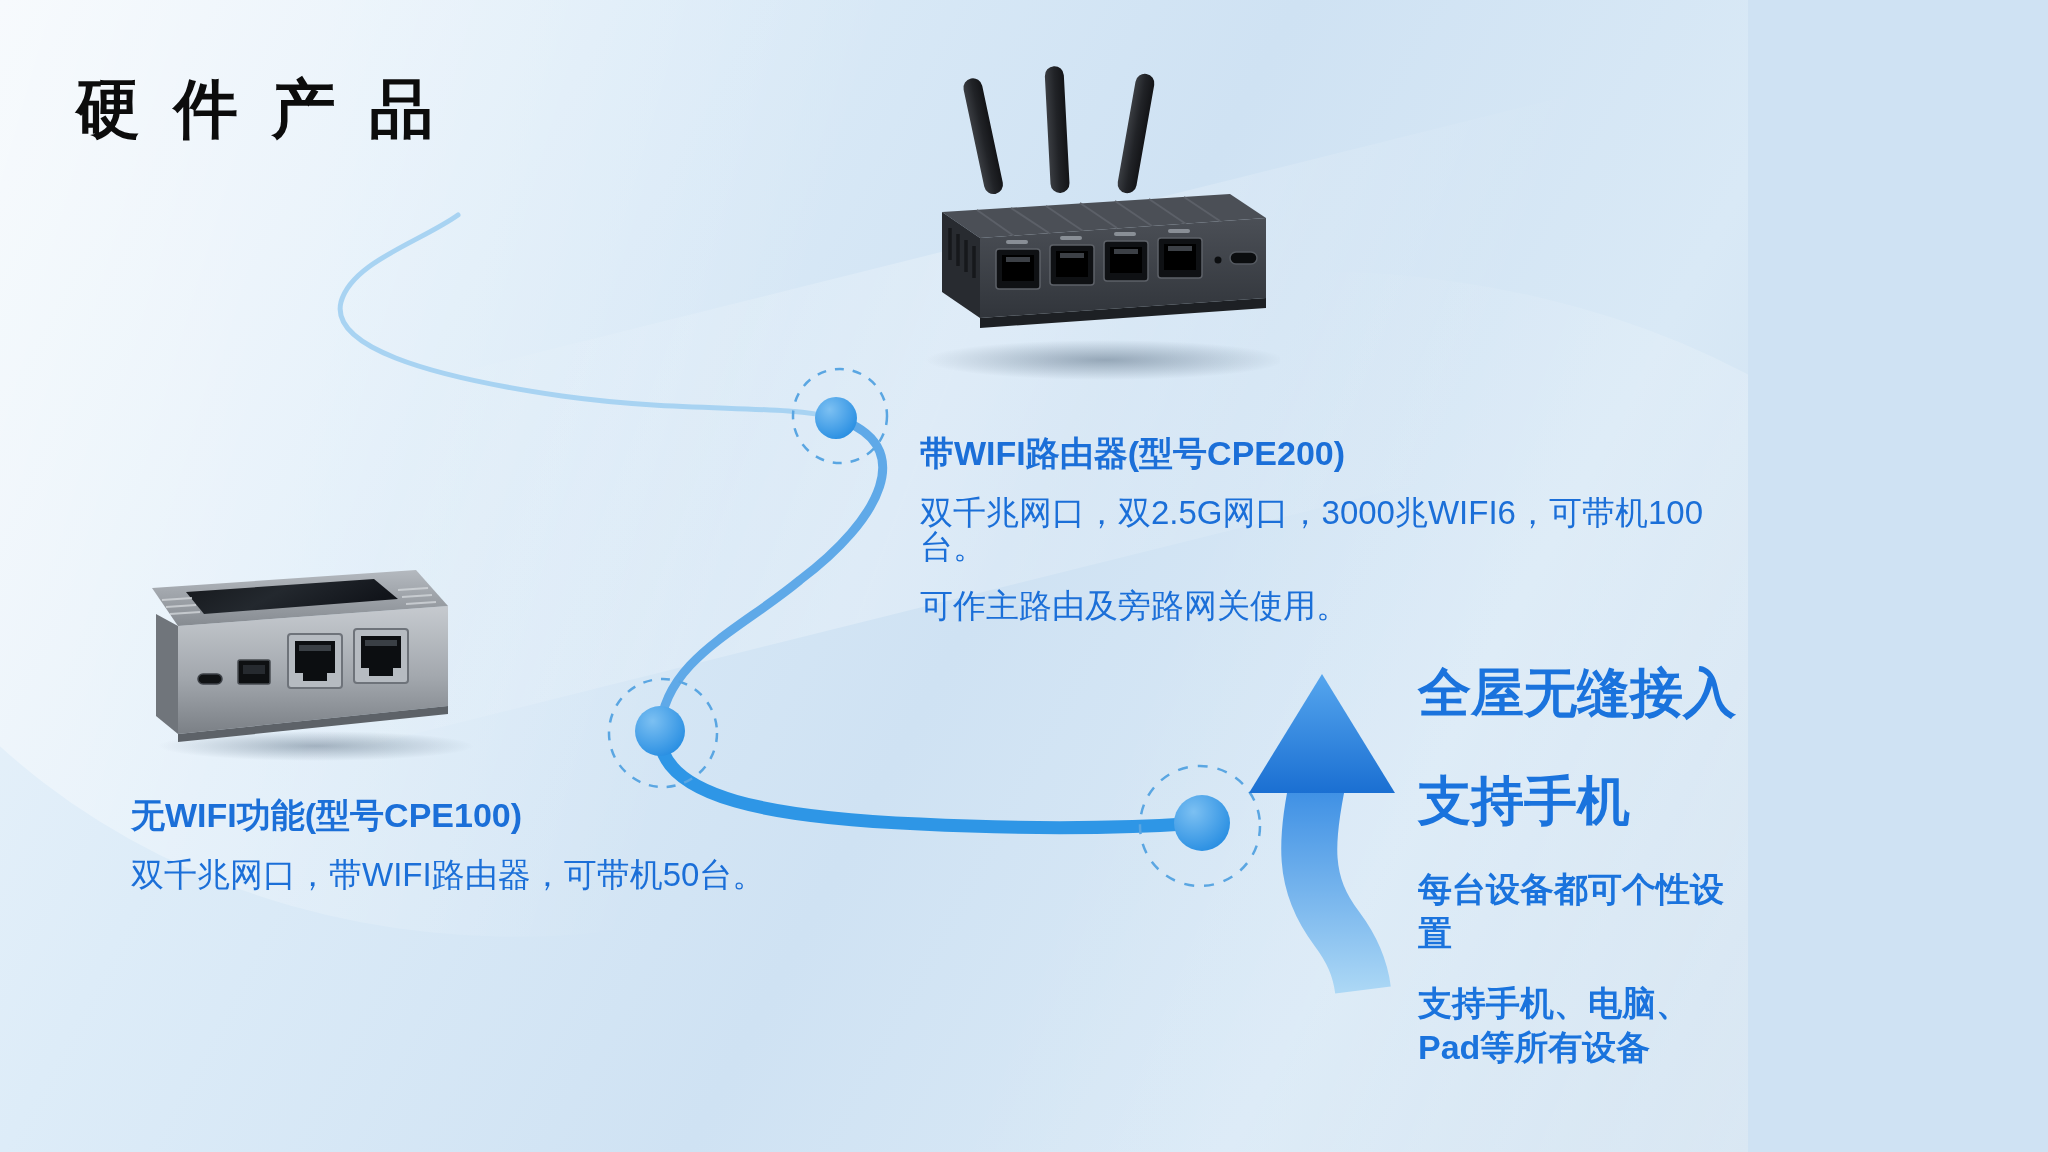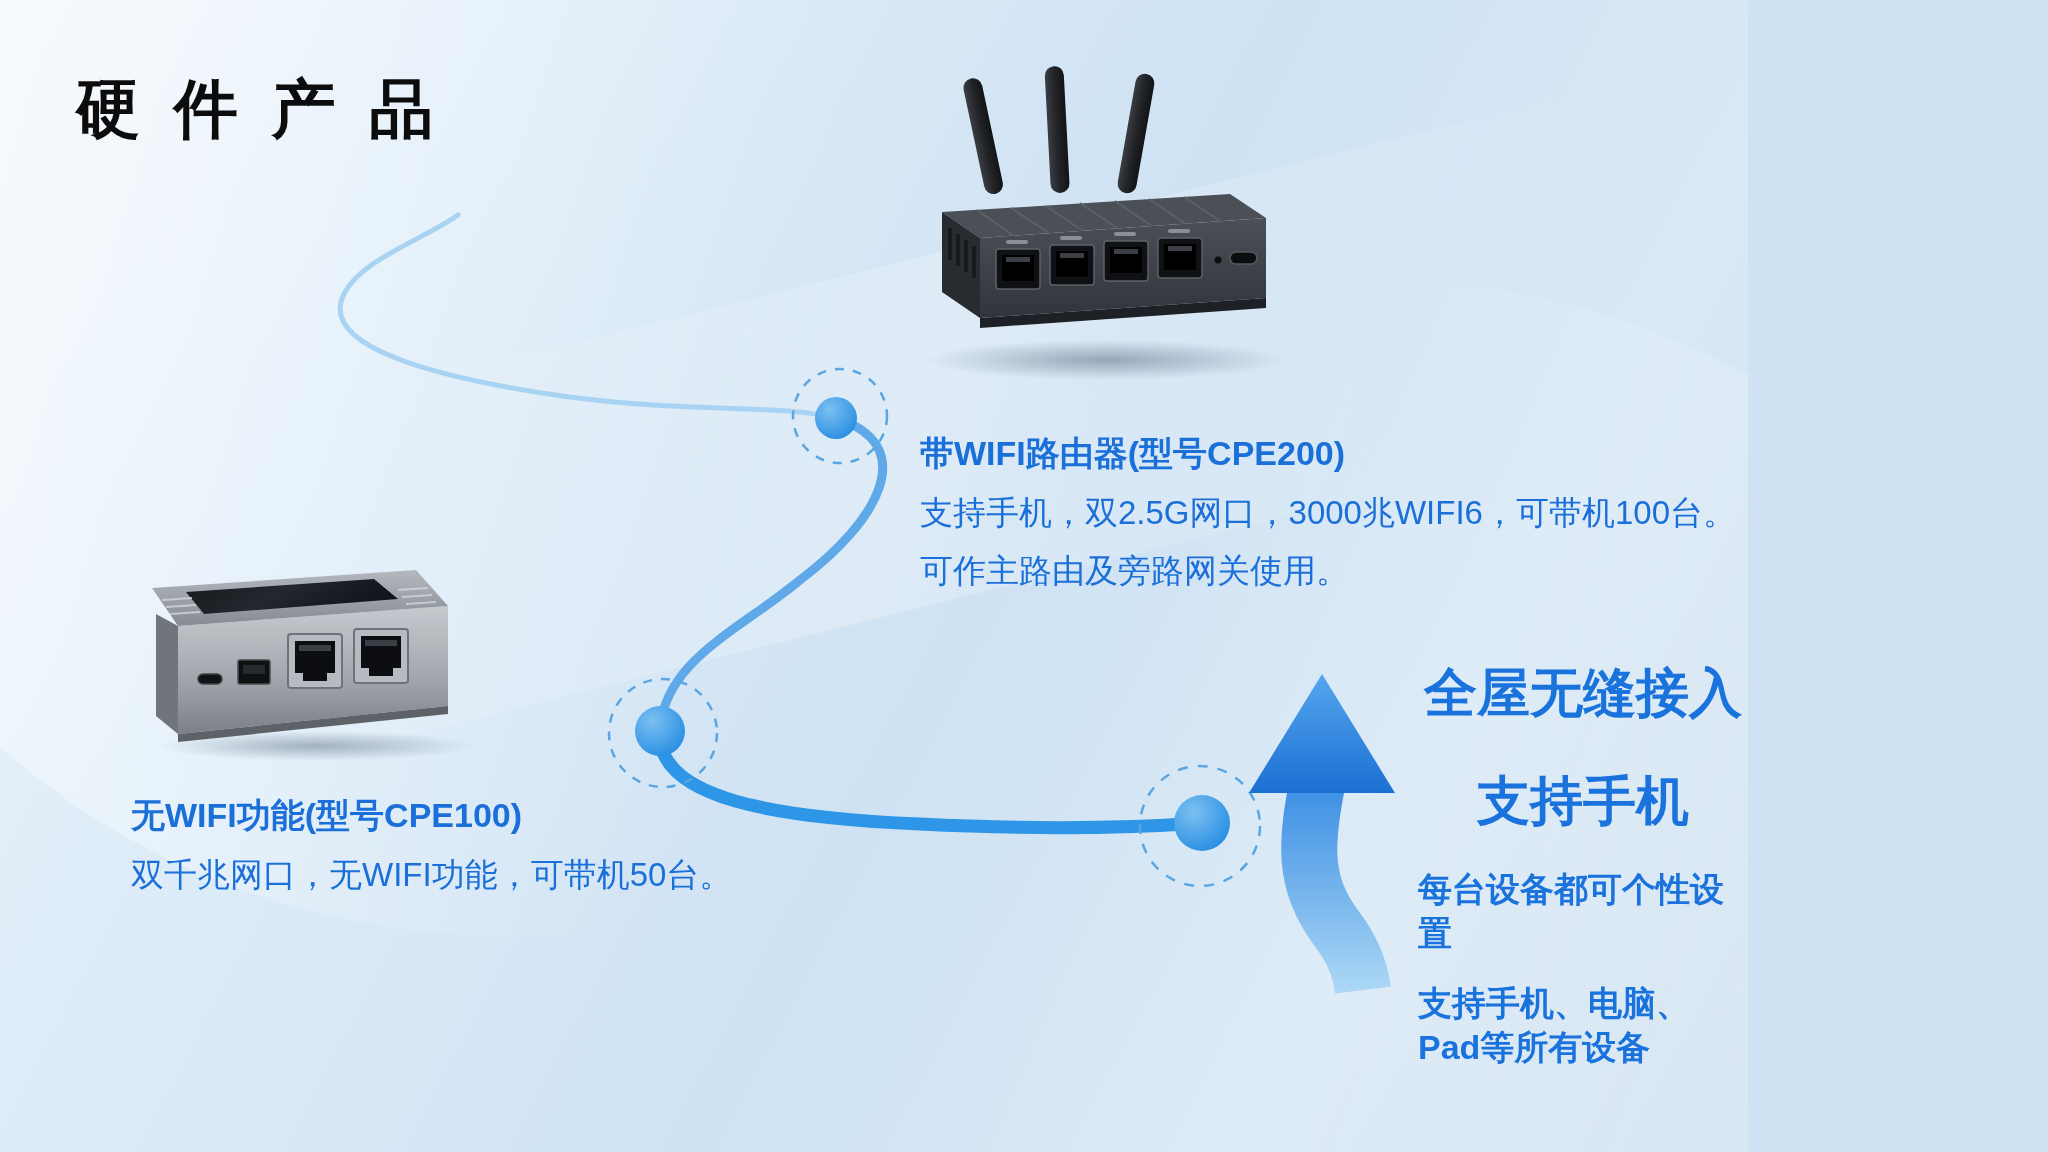--- a/index.html
+++ b/index.html
@@ -33,21 +33,21 @@
   .overlay{position:absolute;left:0;top:0;width:2048px;height:1152px;z-index:1;pointer-events:none;}
   .router{position:absolute;z-index:2;}
   .router-cpe200{left:900px;top:60px;width:380px;height:330px;}
   .router-cpe100{left:148px;top:548px;width:350px;height:215px;}
   .info{position:absolute;z-index:3;color:#1b6fd8;}
   .info-cpe200{left:920px;top:436px;}
   .info-cpe100{left:131px;top:798px;}
   .info-name{font-size:34px;line-height:1.05;font-weight:700;margin-bottom:24px;}
   .info-line{font-size:33px;line-height:1.05;font-weight:400;margin-bottom:24px;}
   .benefits{position:absolute;left:1418px;top:664px;z-index:3;color:#1a73dd;}
-  .benefit-h{font-size:53px;line-height:1.1;font-weight:800;text-align:center;}
+  .benefit-h{font-size:53px;line-height:1.1;font-weight:800;}
   .benefit-h1{margin-bottom:50px;}
   .benefit-h2{margin-bottom:36px;}
   .benefit-d{font-size:34px;line-height:1.3;font-weight:700;margin-bottom:26px;}
 </style>
 </head>
 <body>
 
 <div class="slide">
 
   <div class="bg-swoosh sw1"></div>
@@ -158,21 +158,21 @@
           <rect x="268" y="169" width="22" height="4" rx="2" fill="#aeb4bc" opacity="0.65"></rect>
         </g>
         <circle cx="318" cy="200" r="3.5" fill="#0c0e10"></circle>
         <rect x="330" y="192" width="27" height="12" rx="6" fill="#0b0d0f" stroke="#555a61" stroke-width="1.5"></rect>
       </g>
     </svg>
   </div>
 
   <div class="info info-cpe200">
     <div class="info-name">带WIFI路由器(型号CPE200)</div>
-    <div class="info-line">支持手机，双2.5G网口，3000兆WIFI6，可带机100台。</div>
+    <div class="info-line">双千兆网口，双2.5G网口，3000兆WIFI6，可带机100台。</div>
     <div class="info-line">可作主路由及旁路网关使用。</div>
   </div>
 
   <div class="router router-cpe100">
     <svg viewBox="0 0 350 215" width="350" height="215">
       <defs>
         <linearGradient id="r1top" x1="0" y1="0" x2="0" y2="1">
           <stop offset="0" stop-color="#b4b9bf"></stop>
             <stop offset="1" stop-color="#868b91"></stop>
         </linearGradient>
@@ -226,21 +226,21 @@
           <rect x="217" y="92" width="32" height="6" fill="#3a3f45"></rect>
           <rect x="213" y="120" width="8" height="8" fill="#b6bbc1"></rect>
           <rect x="245" y="120" width="8" height="8" fill="#b6bbc1"></rect>
         </g>
       </g>
     </svg>
   </div>
 
   <div class="info info-cpe100">
     <div class="info-name">无WIFI功能(型号CPE100)</div>
-    <div class="info-line">双千兆网口，无WIFI功能，可带机50台。</div>
+    <div class="info-line">双千兆网口，带WIFI路由器，可带机50台。</div>
   </div>
 
   <div class="benefits">
     <div class="benefit-h benefit-h1">全屋无缝接入</div>
     <div class="benefit-h benefit-h2">支持手机</div>
     <div class="benefit-d">每台设备都可个性设置</div>
     <div class="benefit-d">支持手机、电脑、Pad等所有设备</div>
   </div>
 
 </div>

